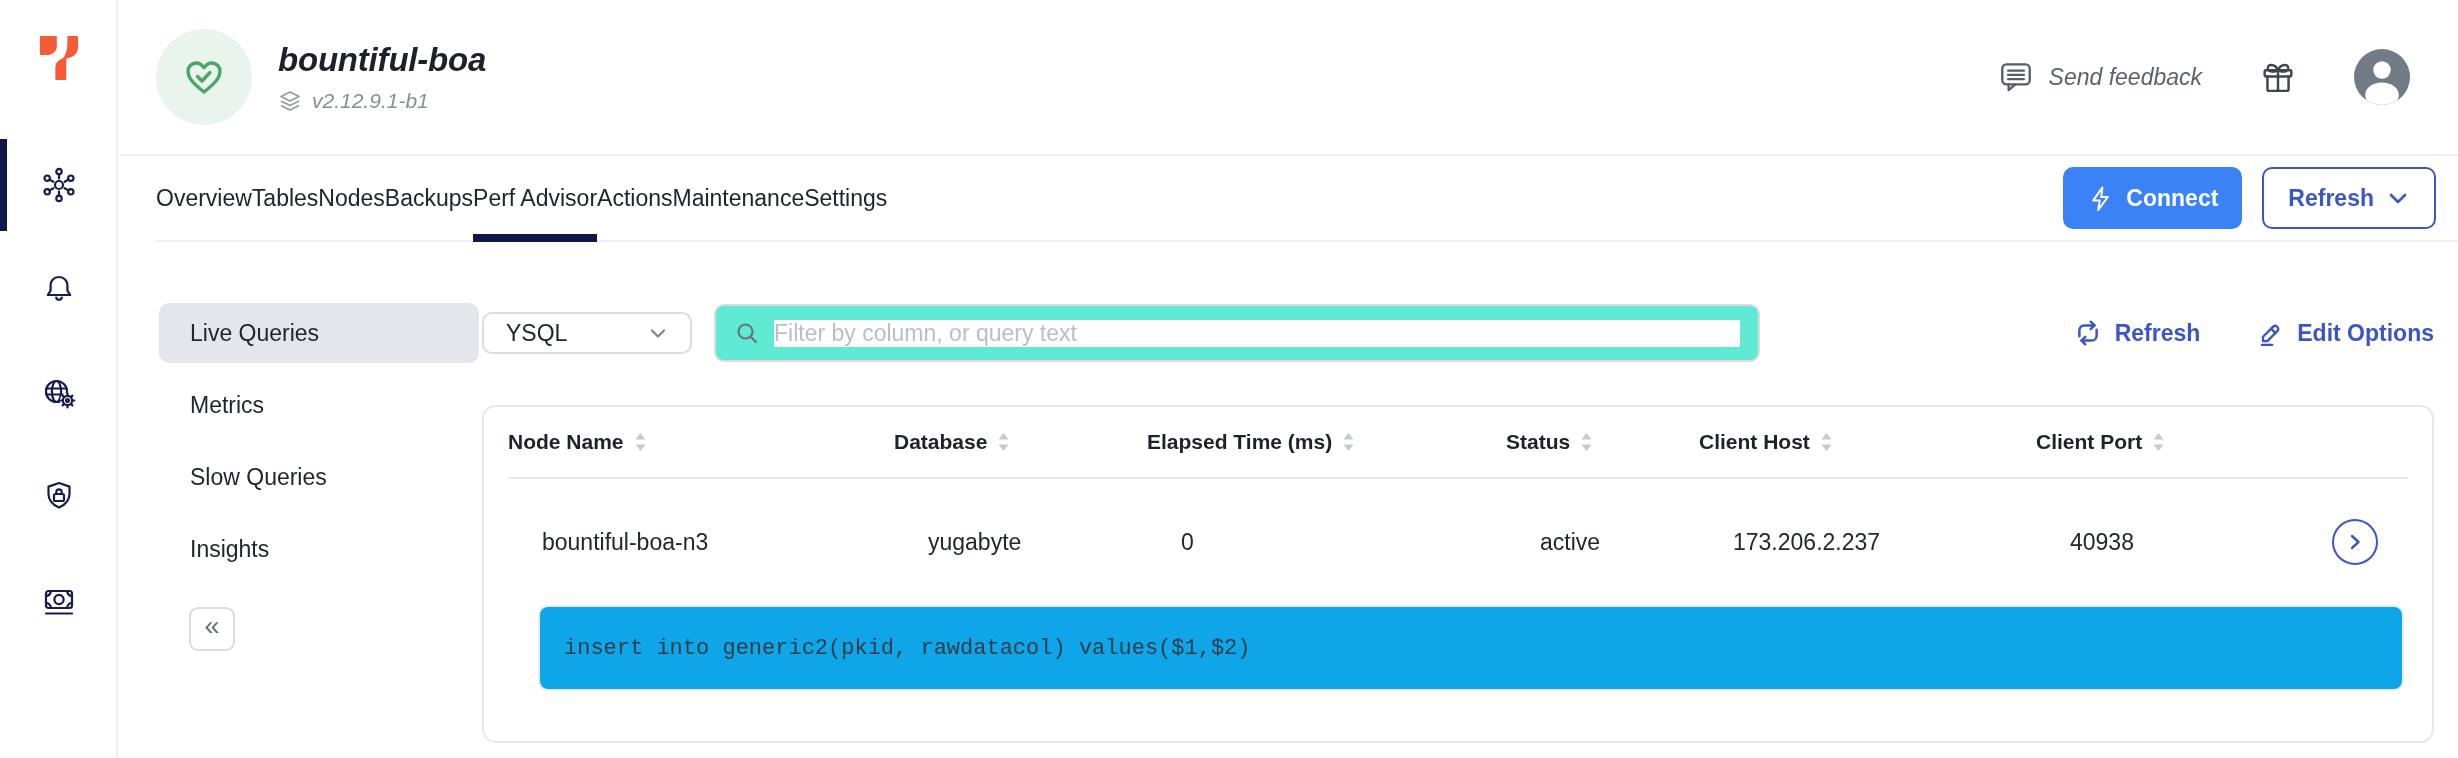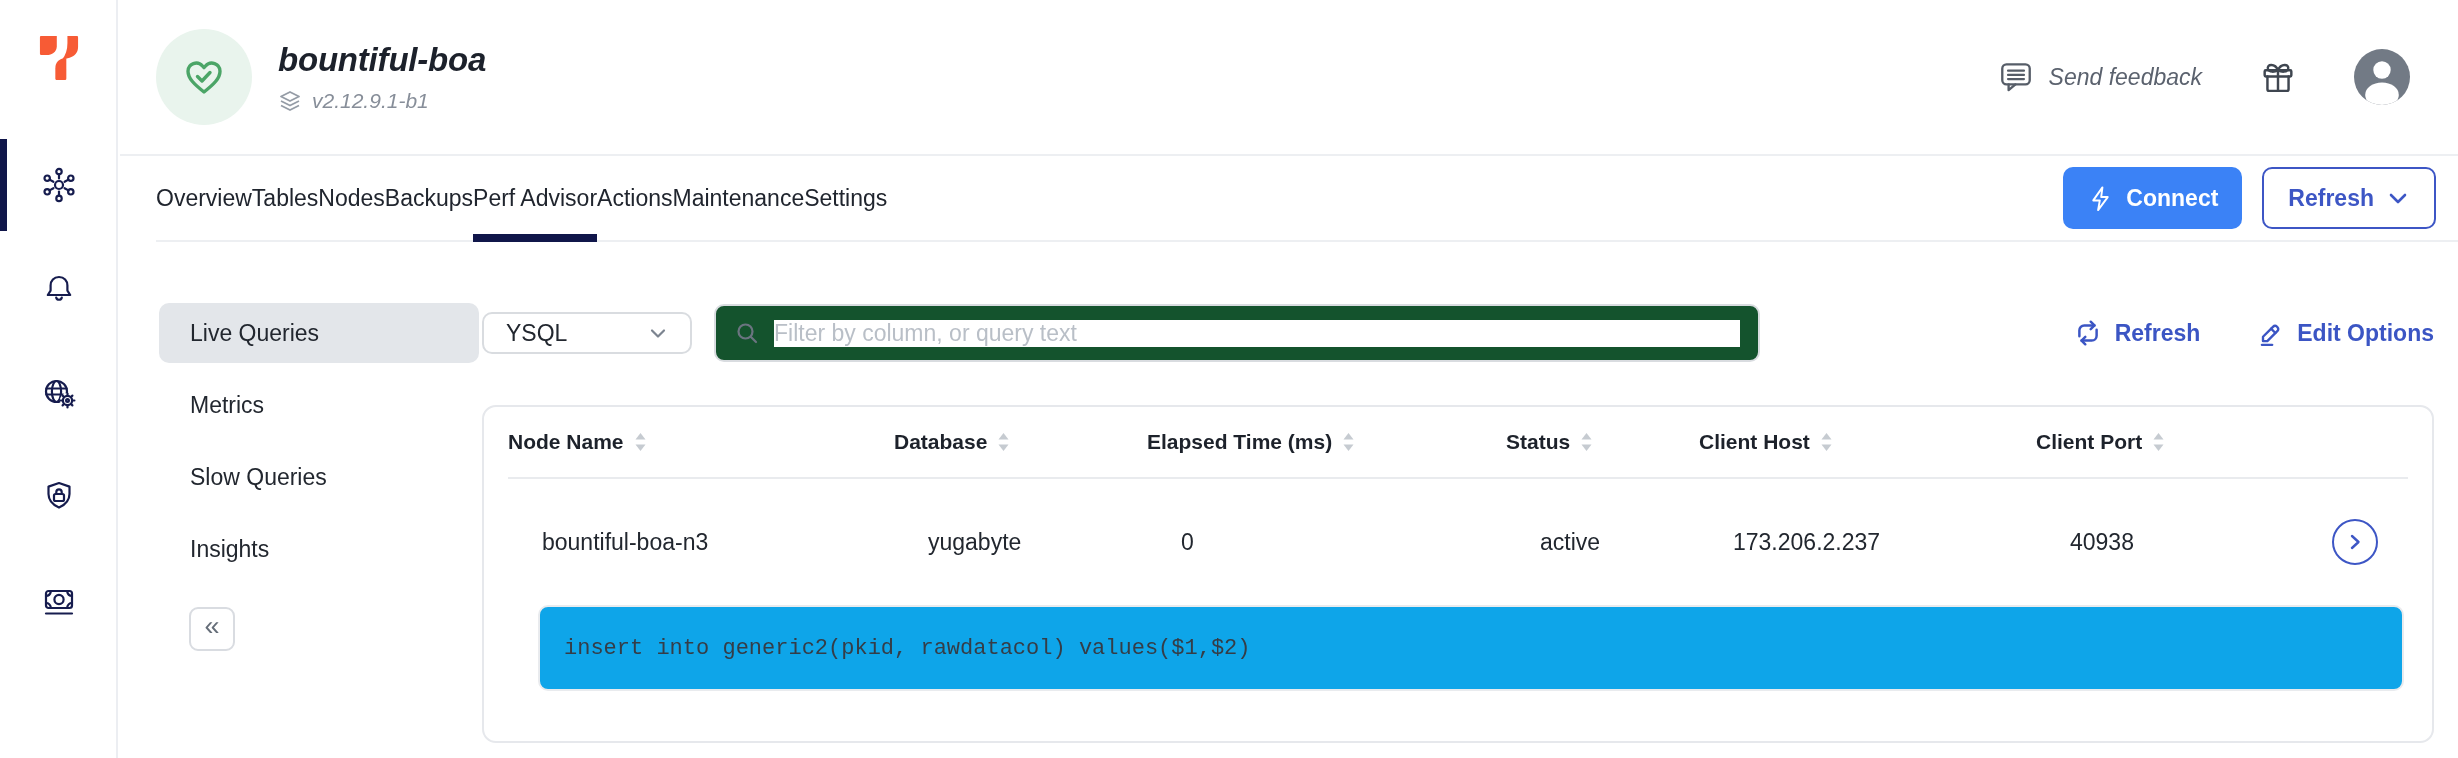--- a/index.html
+++ b/index.html
@@ -54,21 +54,21 @@
                   font-size:27px; color:#666e79; cursor:pointer; line-height:1; padding-bottom:6px; }
 
   .panel { flex:1; padding:62px 24px 0 0; }
 
   
   .controls { display:flex; align-items:center; }
   .api-select { width:210px; height:42px; border:2px solid #d9dce0; border-radius:10px; background:#fff;
                 display:flex; align-items:center; justify-content:space-between; padding:0 20px 0 22px;
                 font-size:23px; color:#22272f; cursor:pointer; }
   .filter-box { width:1046px; height:58px; margin-left:22px; border:2px solid #d9dce0; border-radius:10px;
-                display:flex; align-items:center; padding:0 18px; background:#14532d; }
+                display:flex; align-items:center; padding:0 18px; background:#5eead4; }
   .filter-box input { border:none; outline:none; flex:1; font-size:23px; margin-left:14px;
                       font-family:"Liberation Sans",sans-serif; color:#2a2f38; }
   .filter-box input::placeholder { color:#b9bfc7; }
   .link-btn { display:flex; align-items:center; gap:13px; color:#3b55c4; font-size:23px; font-weight:700; cursor:pointer; white-space:nowrap; }
   .link-refresh { margin-left:auto; }
   .link-edit { margin-left:56px; }
 
   
   .card { margin-top:43px; border:2px solid #e6e8ec; border-radius:14px; background:#fff; padding-left:24px; }
   .tgrid { display:grid; grid-template-columns:386px 253px 359px 193px 337px 248px minmax(0,1fr); align-items:center; }

